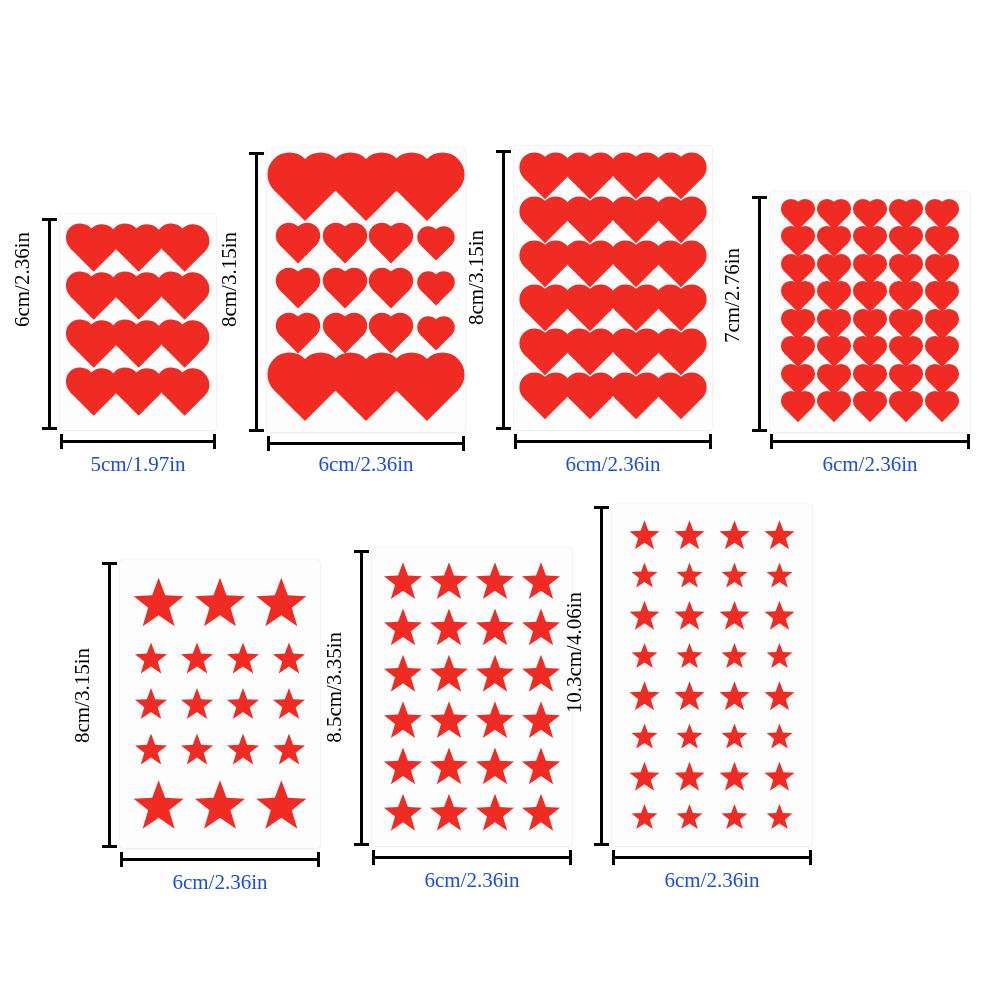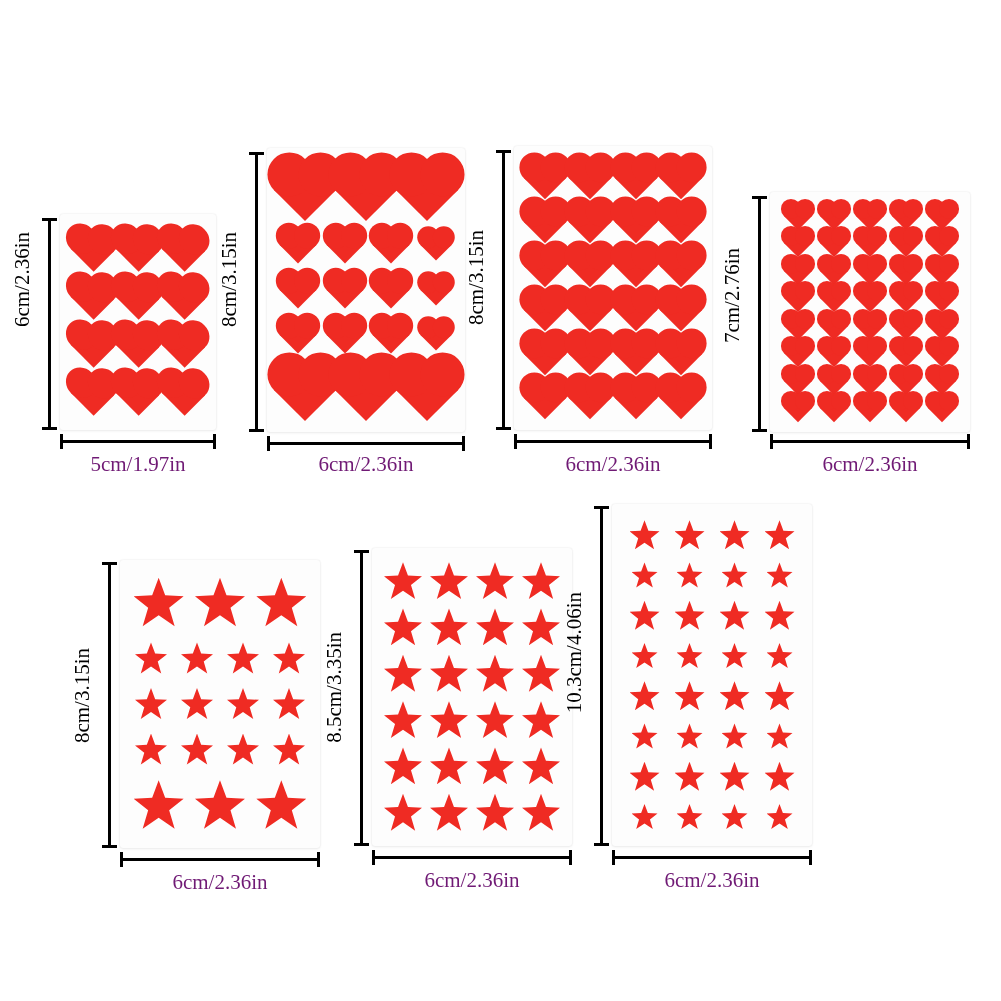--- a/index.html
+++ b/index.html
@@ -107,21 +107,21 @@
     writing-mode: vertical-rl;
     transform: rotate(180deg);
     font-size: 21px;
     color: #000;
     white-space: nowrap;
     letter-spacing: 0px;
   }
   .h-label {
     position: absolute;
     font-size: 21px;
-    color: #701a75;
+    color: #1d4ed8;
     white-space: nowrap;
     text-align: center;
   }
 </style>
 </head>
 <body>
 
 <div class="v-rule" style="left:48px; top:218px; height:212px;"></div>
 <div class="v-label" style="left:10px; top:232px;">6cm/2.36in</div>
 <div class="sheet" style="left:60px; top:214px; width:156px; height:216px; padding:12px 10px;">

